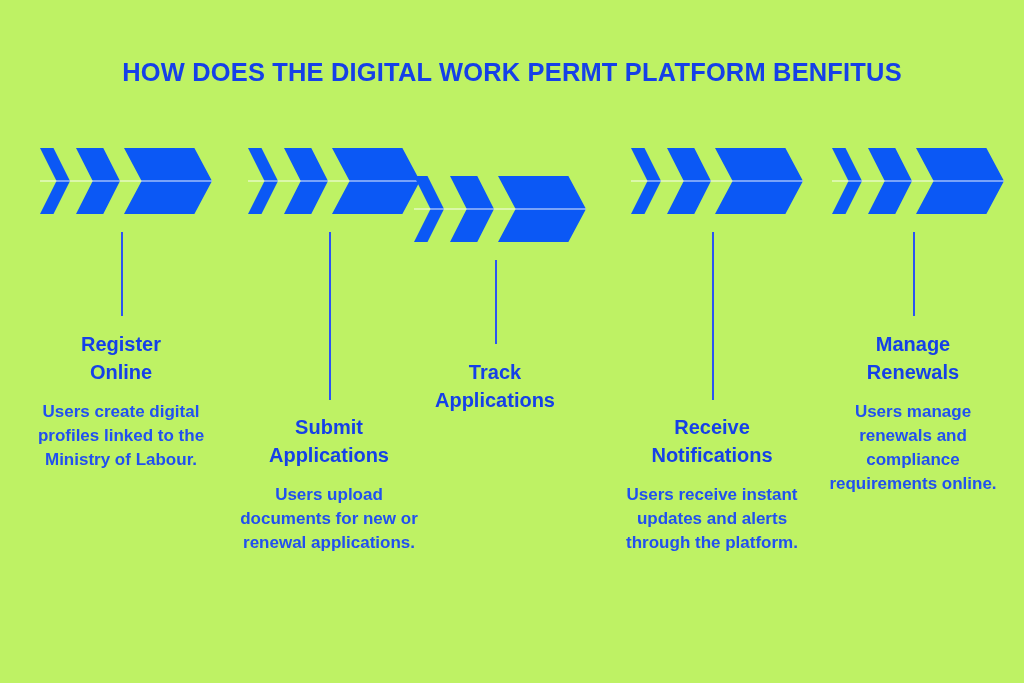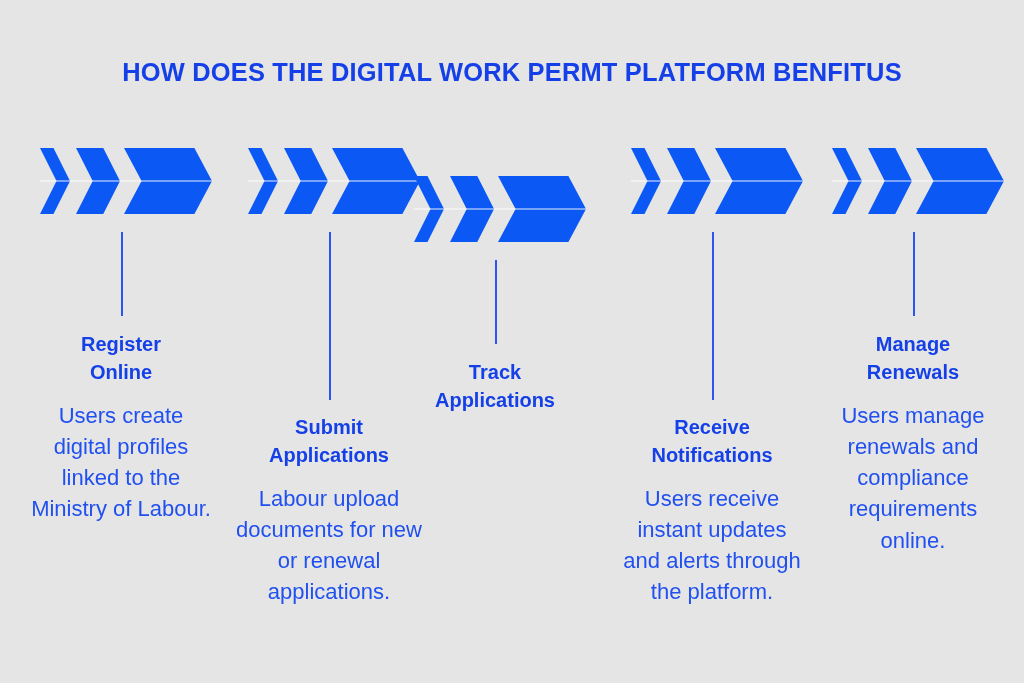--- a/index.html
+++ b/index.html
@@ -12,21 +12,21 @@
     height: 683px;
     background: #ffffff;
     font-family: "Liberation Sans", sans-serif;
     overflow: hidden;
   }
 
   #infographic {
     position: relative;
     width: 1024px;
     height: 683px;
-    background: #e5e5e5;
+    background: #bef264;
   }
 
   
   .title {
     position: absolute;
     left: 0;
     top: 58px;
     width: 1024px;
     text-align: center;
     color: #1540e8;
@@ -132,22 +132,22 @@
     font-weight: bold;
     font-size: 20px;
     line-height: 1.42;
     margin: 0 0 13px 0;
     white-space: pre-line;
   }
 
   .step-body {
     color: #2150f0;
     font-family: "Liberation Sans", sans-serif;
-    font-weight: normal;
-    font-size: 22px;
+    font-weight: bold;
+    font-size: 17px;
     line-height: 1.42;
     margin: 0;
     padding: 0 6px;
   }
 </style>
 </head>
 <body>
 
 <div id="infographic">
 
@@ -174,21 +174,21 @@
       <div class="arrows">
         <div class="chev chev-a"></div>
         <div class="chev chev-b"></div>
         <div class="chev chev-c"></div>
         <div class="arrow-seam"></div>
       </div>
       <div class="connector connector-long" style="left:99px;"></div>
       <div class="step-text low">
         <p class="step-heading">Submit
 Applications</p>
-        <p class="step-body">Labour upload documents for new or renewal applications.</p>
+        <p class="step-body">Users upload documents for new or renewal applications.</p>
       </div>
     </div>
 
     <div class="step step-3">
       <div class="arrows">
         <div class="chev chev-a"></div>
         <div class="chev chev-b"></div>
         <div class="chev chev-c"></div>
         <div class="arrow-seam"></div>
       </div>

